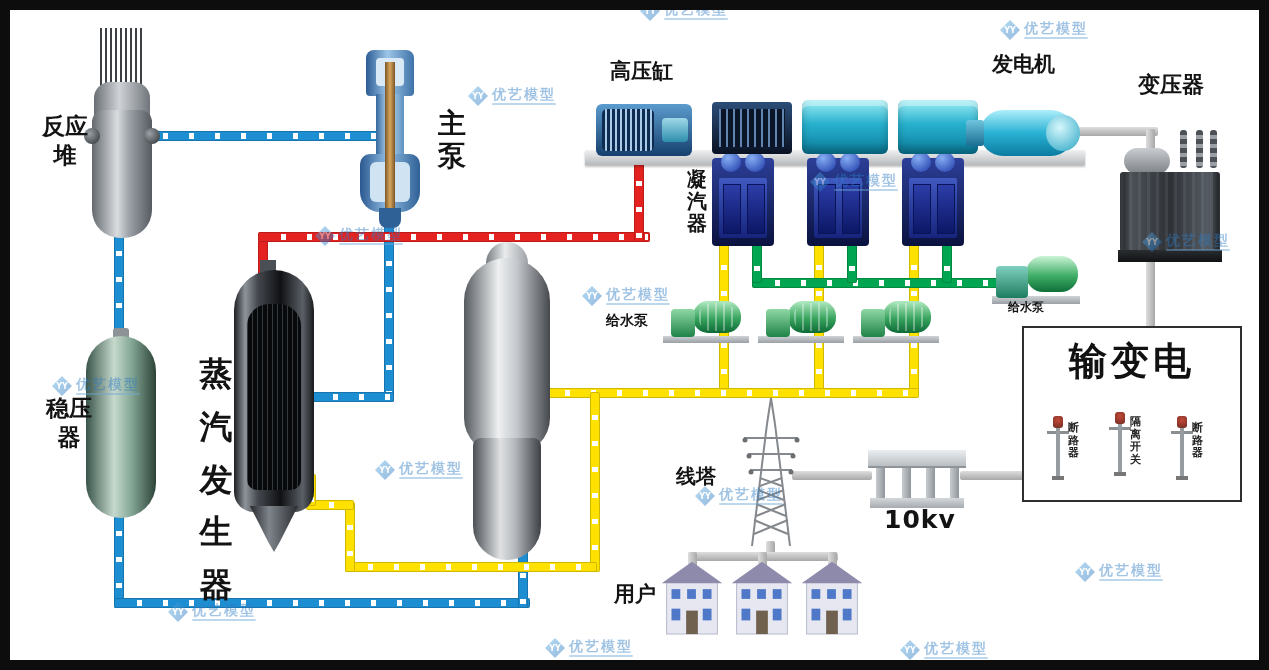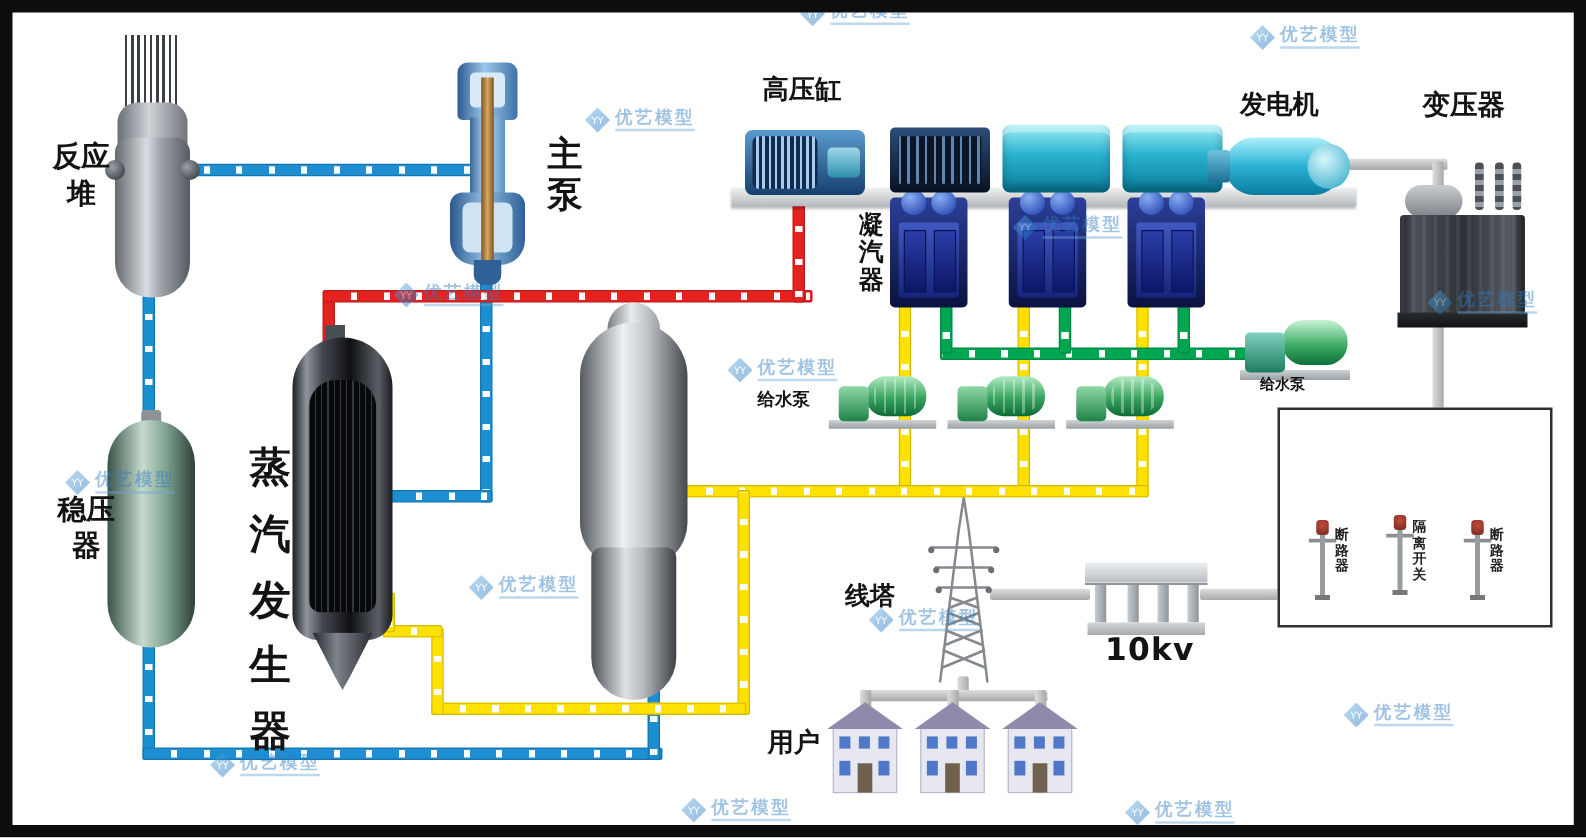--- a/index.html
+++ b/index.html
@@ -154,21 +154,21 @@
 
   
   .lbl{position:absolute;z-index:6;color:#131313;font-weight:600;white-space:pre-line;
        text-align:center;line-height:1.25;}
 
   
   .wm{position:absolute;display:flex;align-items:center;gap:4px;opacity:.45;z-index:8;pointer-events:none;}
   .wm .dia{width:20px;height:20px;flex:0 0 20px;display:flex;align-items:center;justify-content:center;
        background:linear-gradient(135deg,#5fb1e8,#1565b4);
        clip-path:polygon(50% 0,100% 50%,50% 100%,0 50%);}
-  .wm .dia i{font-style:normal;font-size:8px;font-weight:normal;color:#fff;}
+  .wm .dia i{font-style:normal;font-size:8px;font-weight:bold;color:#fff;}
   .wm .col{display:flex;flex-direction:column;}
   .wm b{font-size:14px;color:#2f7cc4;letter-spacing:2px;line-height:1;}
   .wm .ln{height:2px;background:#6fa9d8;margin-top:2px;border-radius:1px;}
 </style>
 </head>
 <body>
 
 <div id="canvas">
 
   <div class="pipe h power" style="left:1072px;top:127px;width:86px;"></div>
@@ -308,20 +308,21 @@
   <div class="eq xfmr">
     <div class="cons"></div>
     <div class="bush b1"></div>
     <div class="bush b2"></div>
     <div class="bush b3"></div>
     <div class="body"></div>
     <div class="foot"></div>
   </div>
 
   <div class="txbox">
+    <div class="title">输变电</div>
     <div class="device" style="left:26px;top:88px;">
       <i class="arm"></i>
         <i class="pole"></i>
         <i class="head"></i>
         <i class="foot"></i>
     </div>
     <div class="dlabel" style="left:44px;top:94px;">断
 路
 器</div>
     <div class="device" style="left:88px;top:84px;">
@@ -416,21 +417,21 @@
 器</div>
   <div class="lbl" style="left:186px;top:348px;width:60px;font-size:33px;line-height:1.6;">蒸汽
 发生
 器</div>
   <div class="lbl" style="left:434px;top:108px;width:36px;font-size:28px;line-height:1.15;">主
 泵</div>
   <div class="lbl" style="left:610px;top:58px;font-size:21px;">高压缸</div>
   <div class="lbl" style="left:684px;top:168px;width:26px;font-size:20px;line-height:1.1;">凝
 汽
 器</div>
-  <div class="lbl" style="left:992px;top:70px;font-size:21px;">发电机</div>
+  <div class="lbl" style="left:992px;top:51px;font-size:21px;">发电机</div>
   <div class="lbl" style="left:1138px;top:71px;font-size:22px;">变压器</div>
   <div class="lbl" style="left:606px;top:312px;font-size:14px;">给水泵</div>
   <div class="lbl" style="left:1008px;top:300px;font-size:12px;">给水泵</div>
   <div class="lbl" style="left:676px;top:464px;font-size:20px;">线塔</div>
   <div class="lbl" style="left:884px;top:504px;font-size:25px;letter-spacing:1px;">10kv</div>
   <div class="lbl" style="left:614px;top:581px;font-size:21px;">用户</div>
 
   <div class="wm" style="left:640px;top:1px;">
     <span class="dia">
         <i>YY</i>

